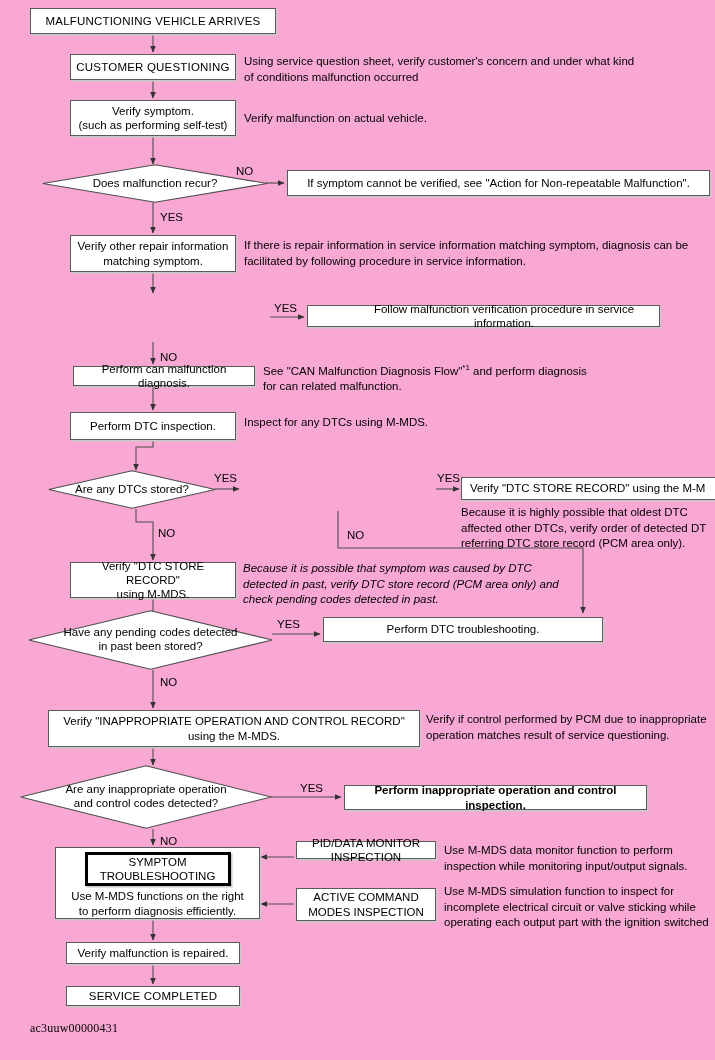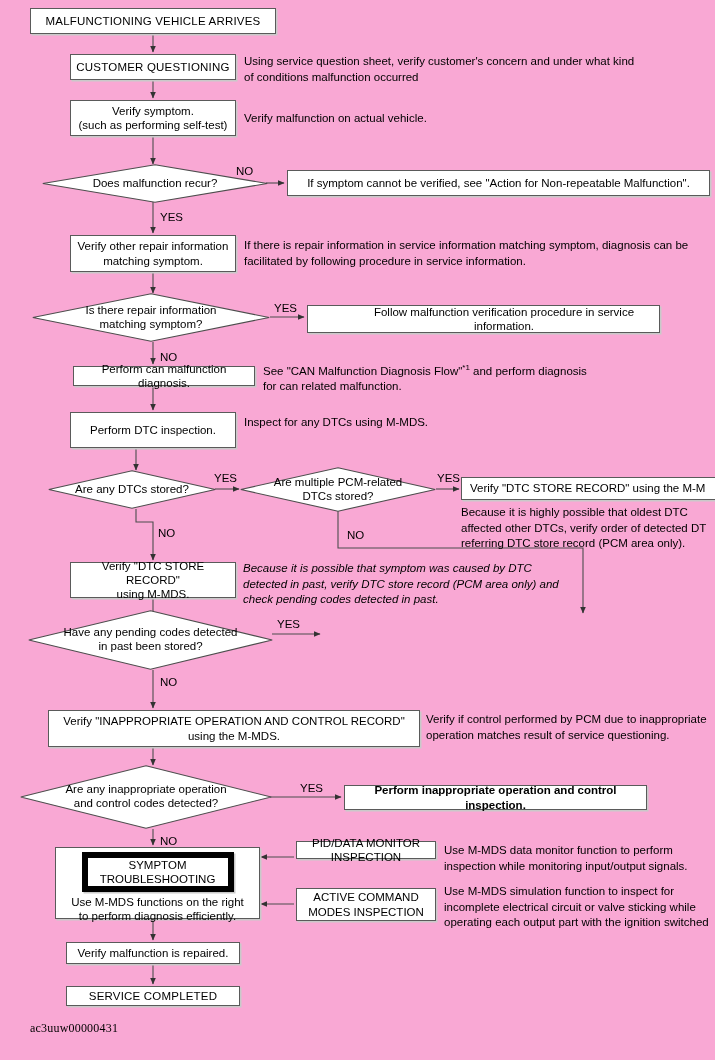--- a/index.html
+++ b/index.html
@@ -42,21 +42,21 @@
     border: 1px solid #5a5a5a;
     background: #ffffff;
     box-shadow: 1.5px 1.5px 0 0 #c9c9c9;
     font-size: 11.5px;
     padding: 2px 5px;
   }
   .proc.caps {
     letter-spacing: 0.2px;
   }
   .inner-proc {
-    border: 6px solid #000000;
+    border: 3px solid #000000;
     background: #ffffff;
     box-shadow: 1.5px 1.5px 0 0 #c9c9c9;
     font-size: 11.5px;
     display: flex;
     align-items: center;
     justify-content: center;
     text-align: center;
     line-height: 1.22;
   }
   .symptom-box {
@@ -192,41 +192,44 @@
 
   <div class="node proc" style="left:287px; top:170px; width:423px; height:26px;">
     <span>If symptom cannot be verified, see "Action for Non-repeatable Malfunction".</span>
   </div>
 
   <div class="node proc" style="left:70px; top:235px; width:166px; height:37px; white-space:pre-line;">
     <span>Verify other repair information
 matching symptom.</span>
   </div>
 
-  <div class="node proc" style="left:307px; top:305px; width:353px; height:28px;padding-left:46px;">
+  <div class="node proc" style="left:307px; top:305px; width:353px; height:22px;padding-left:46px;">
     <span>Follow malfunction verification procedure in service information.</span>
   </div>
 
   <div class="node proc" style="left:73px; top:366px; width:182px; height:20px;">
     <span>Perform can malfunction diagnosis.</span>
   </div>
 
-  <div class="node proc" style="left:70px; top:412px; width:166px; height:36px;text-align:right;">
+  <div class="node proc" style="left:70px; top:412px; width:166px; height:28px;text-align:right;">
     <span>Perform DTC inspection.</span>
   </div>
 
   <div class="node proc" style="left:461px; top:477px; width:258px; height:23px; justify-content:flex-start; padding-left:8px;">
     <span>Verify  "DTC STORE RECORD" using the M-M</span>
   </div>
 
   <div class="node proc" style="left:70px; top:562px; width:166px; height:36px; white-space:pre-line;">
     <span>Verify "DTC STORE RECORD"
 using M-MDS.</span>
   </div>
 
+  <div class="node proc" style="left:323px; top:617px; width:280px; height:25px;">
+    <span>Perform DTC troubleshooting.</span>
+  </div>
 
   <div class="node proc" style="left:48px; top:710px; width:372px; height:37px; white-space:pre-line;">
     <span>Verify "INAPPROPRIATE OPERATION AND CONTROL RECORD"
 using the M-MDS.</span>
   </div>
 
   <div class="node proc" style="left:344px; top:785px; width:303px; height:25px;font-weight:bold;">
     <span>Perform inappropriate operation and control inspection.</span>
   </div>
 
@@ -257,42 +260,28 @@
     <span>SERVICE COMPLETED</span>
   </div>
 
   <div class="dia-wrap" style="left:42px; top:164px; width:226px; height:39px;">
     <svg width="226" height="39" viewBox="0 0 226 39">
       <polygon points="113,0.8 225.2,19.5 113,38.2 0.8,19.5" fill="#ffffff" stroke="#4d4d4d" stroke-width="1.1"></polygon>
     </svg>
     <div class="dia-label">Does malfunction recur?</div>
   </div>
 
-  <div class="dia-wrap" style="left:32px; top:293px; width:238px; height:49px;">
-    <svg width="238" height="49" viewBox="0 0 238 49">
-      <polygon points="119,0.8 237.2,24.5 119,48.2 0.8,24.5" fill="#ffffff" stroke="#4d4d4d" stroke-width="1.1"></polygon>
-    </svg>
-    <div class="dia-label" style="white-space:pre-line;">Is there repair information
-matching symptom?</div>
-  </div>
 
   <div class="dia-wrap" style="left:48px; top:470px; width:168px; height:39px;">
     <svg width="168" height="39" viewBox="0 0 168 39">
       <polygon points="84,0.8 167.2,19.5 84,38.2 0.8,19.5" fill="#ffffff" stroke="#4d4d4d" stroke-width="1.1"></polygon>
     </svg>
     <div class="dia-label">Are any DTCs stored?</div>
   </div>
 
-  <div class="dia-wrap" style="left:240px; top:467px; width:196px; height:45px;">
-    <svg width="196" height="45" viewBox="0 0 196 45">
-      <polygon points="98,0.8 195.2,22.5 98,44.2 0.8,22.5" fill="#ffffff" stroke="#4d4d4d" stroke-width="1.1"></polygon>
-    </svg>
-    <div class="dia-label" style="white-space:pre-line;">Are multiple PCM-related
-DTCs stored?</div>
-  </div>
 
   <div class="dia-wrap" style="left:28px; top:610px; width:245px; height:60px;">
     <svg width="245" height="60" viewBox="0 0 245 60">
       <polygon points="122.5,0.8 244.2,30 122.5,59.2 0.8,30" fill="#ffffff" stroke="#4d4d4d" stroke-width="1.1"></polygon>
     </svg>
     <div class="dia-label" style="white-space:pre-line;">Have any pending codes detected
 in past been stored?</div>
   </div>
 
   <div class="dia-wrap" style="left:20px; top:765px; width:252px; height:64px;">

